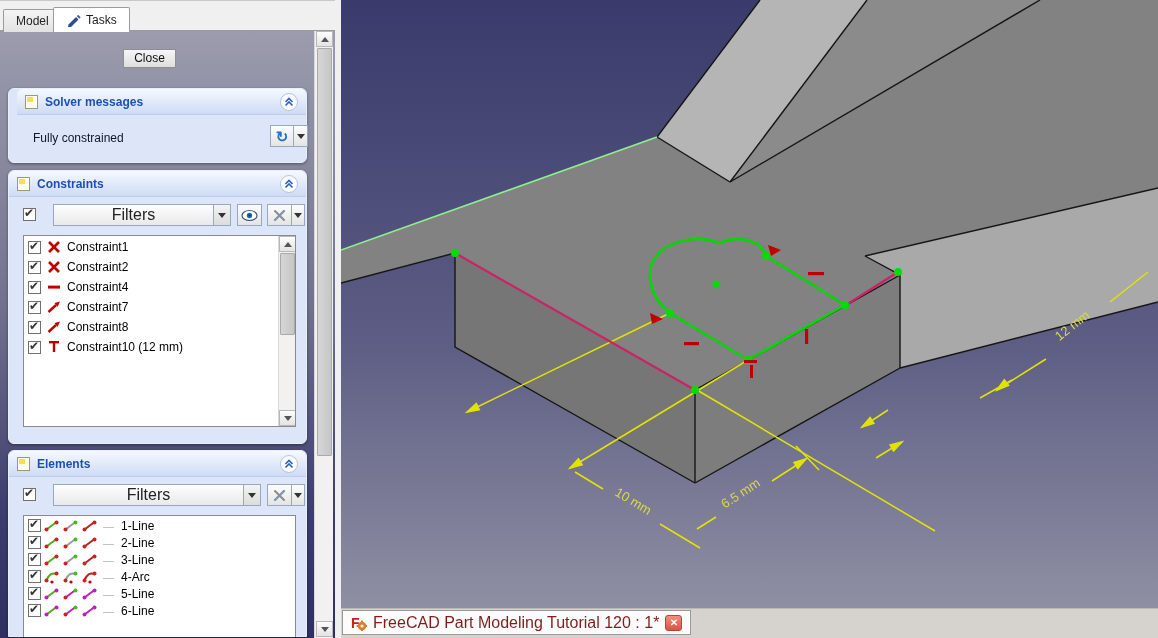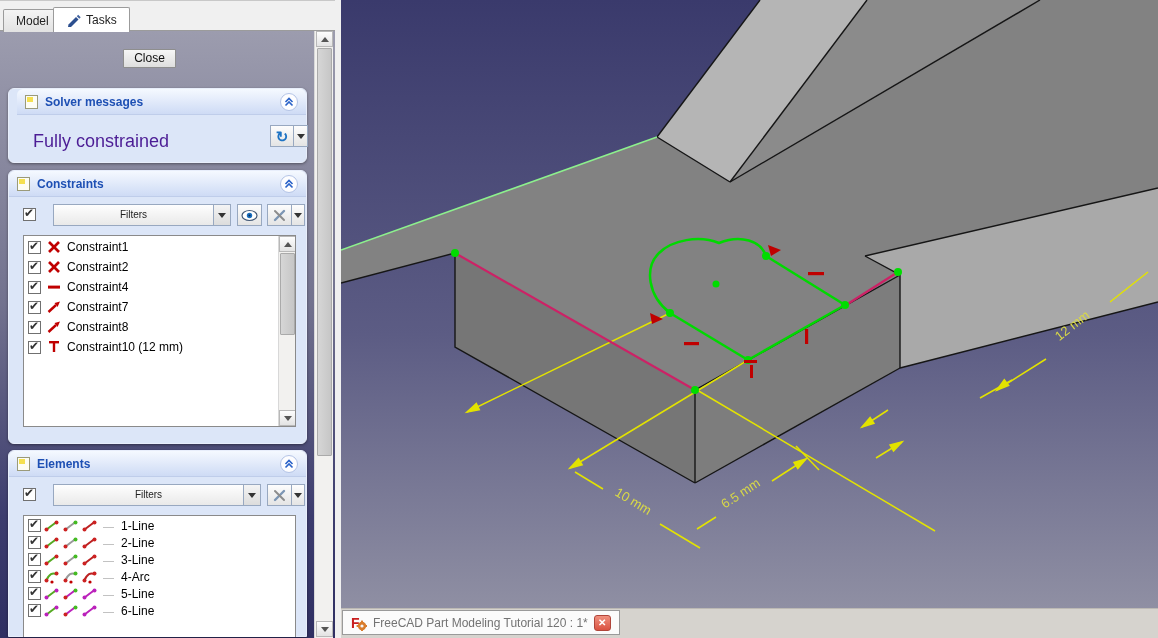--- a/index.html
+++ b/index.html
@@ -35,21 +35,21 @@
   .collapse-btn { width:18px; height:18px; border-radius:50%; background:#fdfdff;
     border:1px solid #b4c4e6; display:flex; align-items:center; justify-content:center; }
 
   
   .cb { width:13px; height:13px; background:#fff; border:1px solid #707070;
     display:inline-block; position:relative; flex:none; }
   .cb.checked::after { content:"\2714"; position:absolute; left:0px; top:-3px;
     font-size:12px; color:#333; }
   .combo { height:22px; background:linear-gradient(#fefefe,#e9e9e9); border:1px solid #98a8c0;
     display:flex; align-items:stretch; }
-  .combo-label { flex:1; text-align:center; line-height:20px; font-size:10px; color:#222; }
+  .combo-label { flex:1; text-align:center; line-height:20px; font-size:16px; color:#222; }
   .combo-dd { width:17px; border-left:1px solid #98a8c0; display:flex; align-items:center;
     justify-content:center; background:linear-gradient(#f4f4f4,#dcdcdc); }
   .tri-down { width:0; height:0; border-left:4px solid transparent;
     border-right:4px solid transparent; border-top:5px solid #333; }
   .toolbtn { height:22px; background:linear-gradient(#fdfdfd,#e4e4e4); border:1px solid #98a8c0;
     display:flex; align-items:center; justify-content:center; }
 
   .list-box { position:absolute; background:#ffffff; border:1px solid #8a8a8a; overflow:hidden; }
   .c-row { height:20px; display:flex; align-items:center; gap:6px; padding-left:4px; }
   .c-row .lbl { font-size:12px; color:#000; white-space:nowrap; }
@@ -69,21 +69,21 @@
   
   #viewport { position:absolute; left:341px; top:0; width:817px; height:608px;
     background:linear-gradient(180deg,#3a3a6c 0%, #5c5c84 55%, #8f8fa3 100%); }
   #splitter { position:absolute; left:335px; top:0; width:6px; height:638px; background:#f0f0f0; }
 
   
   #mditabbar { position:absolute; left:341px; top:608px; width:817px; height:30px; background:#d6d3ce;
     border-top:1px solid #bcb9b4; }
   #mditab { position:absolute; left:1px; top:1px; height:25px; background:#fbfbfb;
     border:1px solid #9a9a9a; display:flex; align-items:center; gap:6px; padding:0 8px; }
-  #mditab .title { font-size:12px; color:#737373; white-space:nowrap; }
+  #mditab .title { font-size:16px; color:#7f1d1d; white-space:nowrap; }
   #mdi-close { width:17px; height:16px; border-radius:3px; border:1px solid #b0453a;
     background:linear-gradient(#f0907e,#da5241); color:#fff; font-size:10px; font-weight:bold;
     display:flex; align-items:center; justify-content:center; line-height:1; }
   svg text { font-family:"Liberation Sans", sans-serif; }
 </style>
 </head>
 <body>
 
 <div id="left-area">
   <div id="taskpanel"></div>
@@ -110,21 +110,21 @@
       <span class="note-icon"></span>
       <span class="taskbox-title">Solver messages</span>
       <span class="collapse-btn">
         <svg width="12" height="12" viewBox="0 0 12 12" fill="none" stroke="#2a62c8" stroke-width="1.6">
             <path d="M2.5 6 L6 2.5 L9.5 6"></path>
             <path d="M2.5 9.5 L6 6 L9.5 9.5"></path>
           </svg>
       </span>
     </div>
     <div style="position:relative; height:48px;">
-      <span style="position:absolute; left:16px; top:16px; color:#4c1d95; font-size:18px;">Fully constrained</span>
+      <span style="position:absolute; left:16px; top:16px; color:#0f172a; font-size:12px;">Fully constrained</span>
       <span class="toolbtn" style="position:absolute; left:253px; top:10px; width:24px;">
         <span style="color:#1f74c4; font-size:15px; font-weight:bold; line-height:1;">↻</span>
       </span>
       <span class="toolbtn" style="position:absolute; left:276px; top:10px; width:15px;">
           <span class="tri-down"></span>
         </span>
     </div>
   </div>
 
   <div class="taskbox" style="top:170px; height:274px;">

